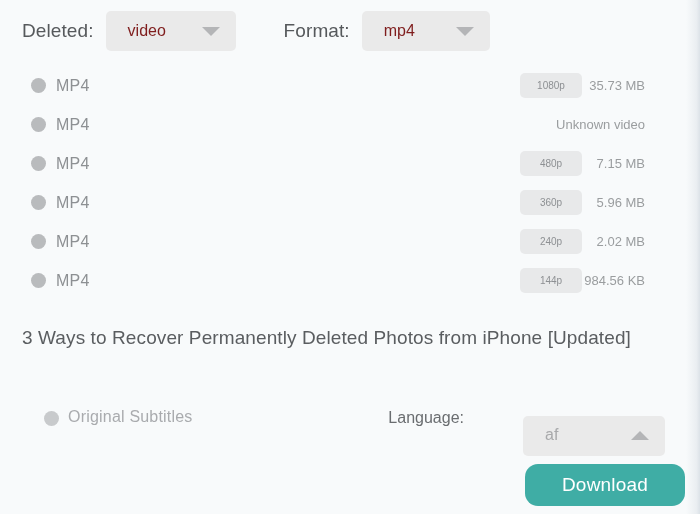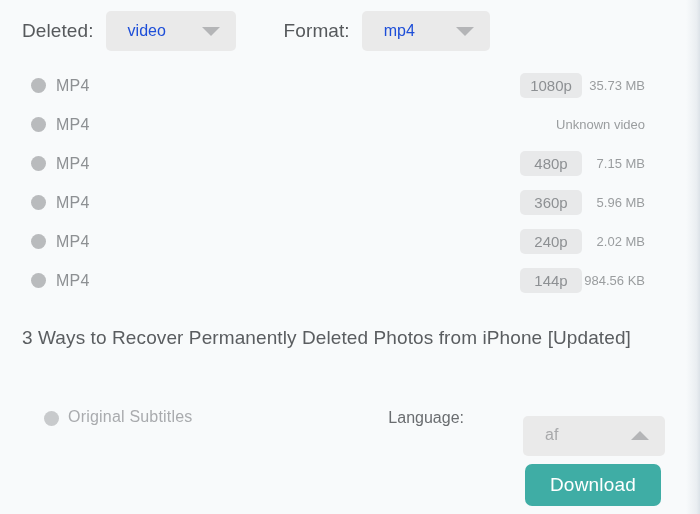--- a/index.html
+++ b/index.html
@@ -58,21 +58,21 @@
     display: flex;
     align-items: center;
     margin-left: 12px;
   }
 
   .select-box.w-video { width: 130px; }
   .select-box.w-format { width: 128px; }
 
   .select-value {
     font-size: 16px;
-    color: #1d4ed8;
+    color: #7f1d1d;
     padding-left: 22px;
     white-space: nowrap;
   }
 
   .caret {
     position: absolute;
     right: 16px;
     top: 50%;
     width: 0;
     height: 0;
@@ -126,21 +126,21 @@
     position: absolute;
     right: 118px;
     min-width: 62px;
     height: 25px;
     background: #e8e9ea;
     border-radius: 5px;
     display: flex;
     align-items: center;
     justify-content: center;
     padding: 7px 10px;
-    font-size: 15px;
+    font-size: 10px;
     color: #8d9093;
   }
 
   .file-size {
     position: absolute;
     right: 55px;
     font-size: 13px;
     color: #9a9d9f;
     text-align: right;
     white-space: nowrap;
@@ -212,25 +212,25 @@
     top: 10px;
     font-size: 16px;
     color: #a8a9ab;
   }
 
   
   .download-btn {
     position: absolute;
     left: 525px;
     top: 464px;
-    width: 136px;
+    width: 160px;
     height: 42px;
     background: #3fada5;
     border: none;
-    border-radius: 7px;
+    border-radius: 13px;
     color: #ffffff;
     font-family: "Liberation Sans", sans-serif;
     font-size: 19px;
     letter-spacing: .2px;
     cursor: pointer;
     display: flex;
     align-items: center;
     justify-content: center;
   }
 </style>

